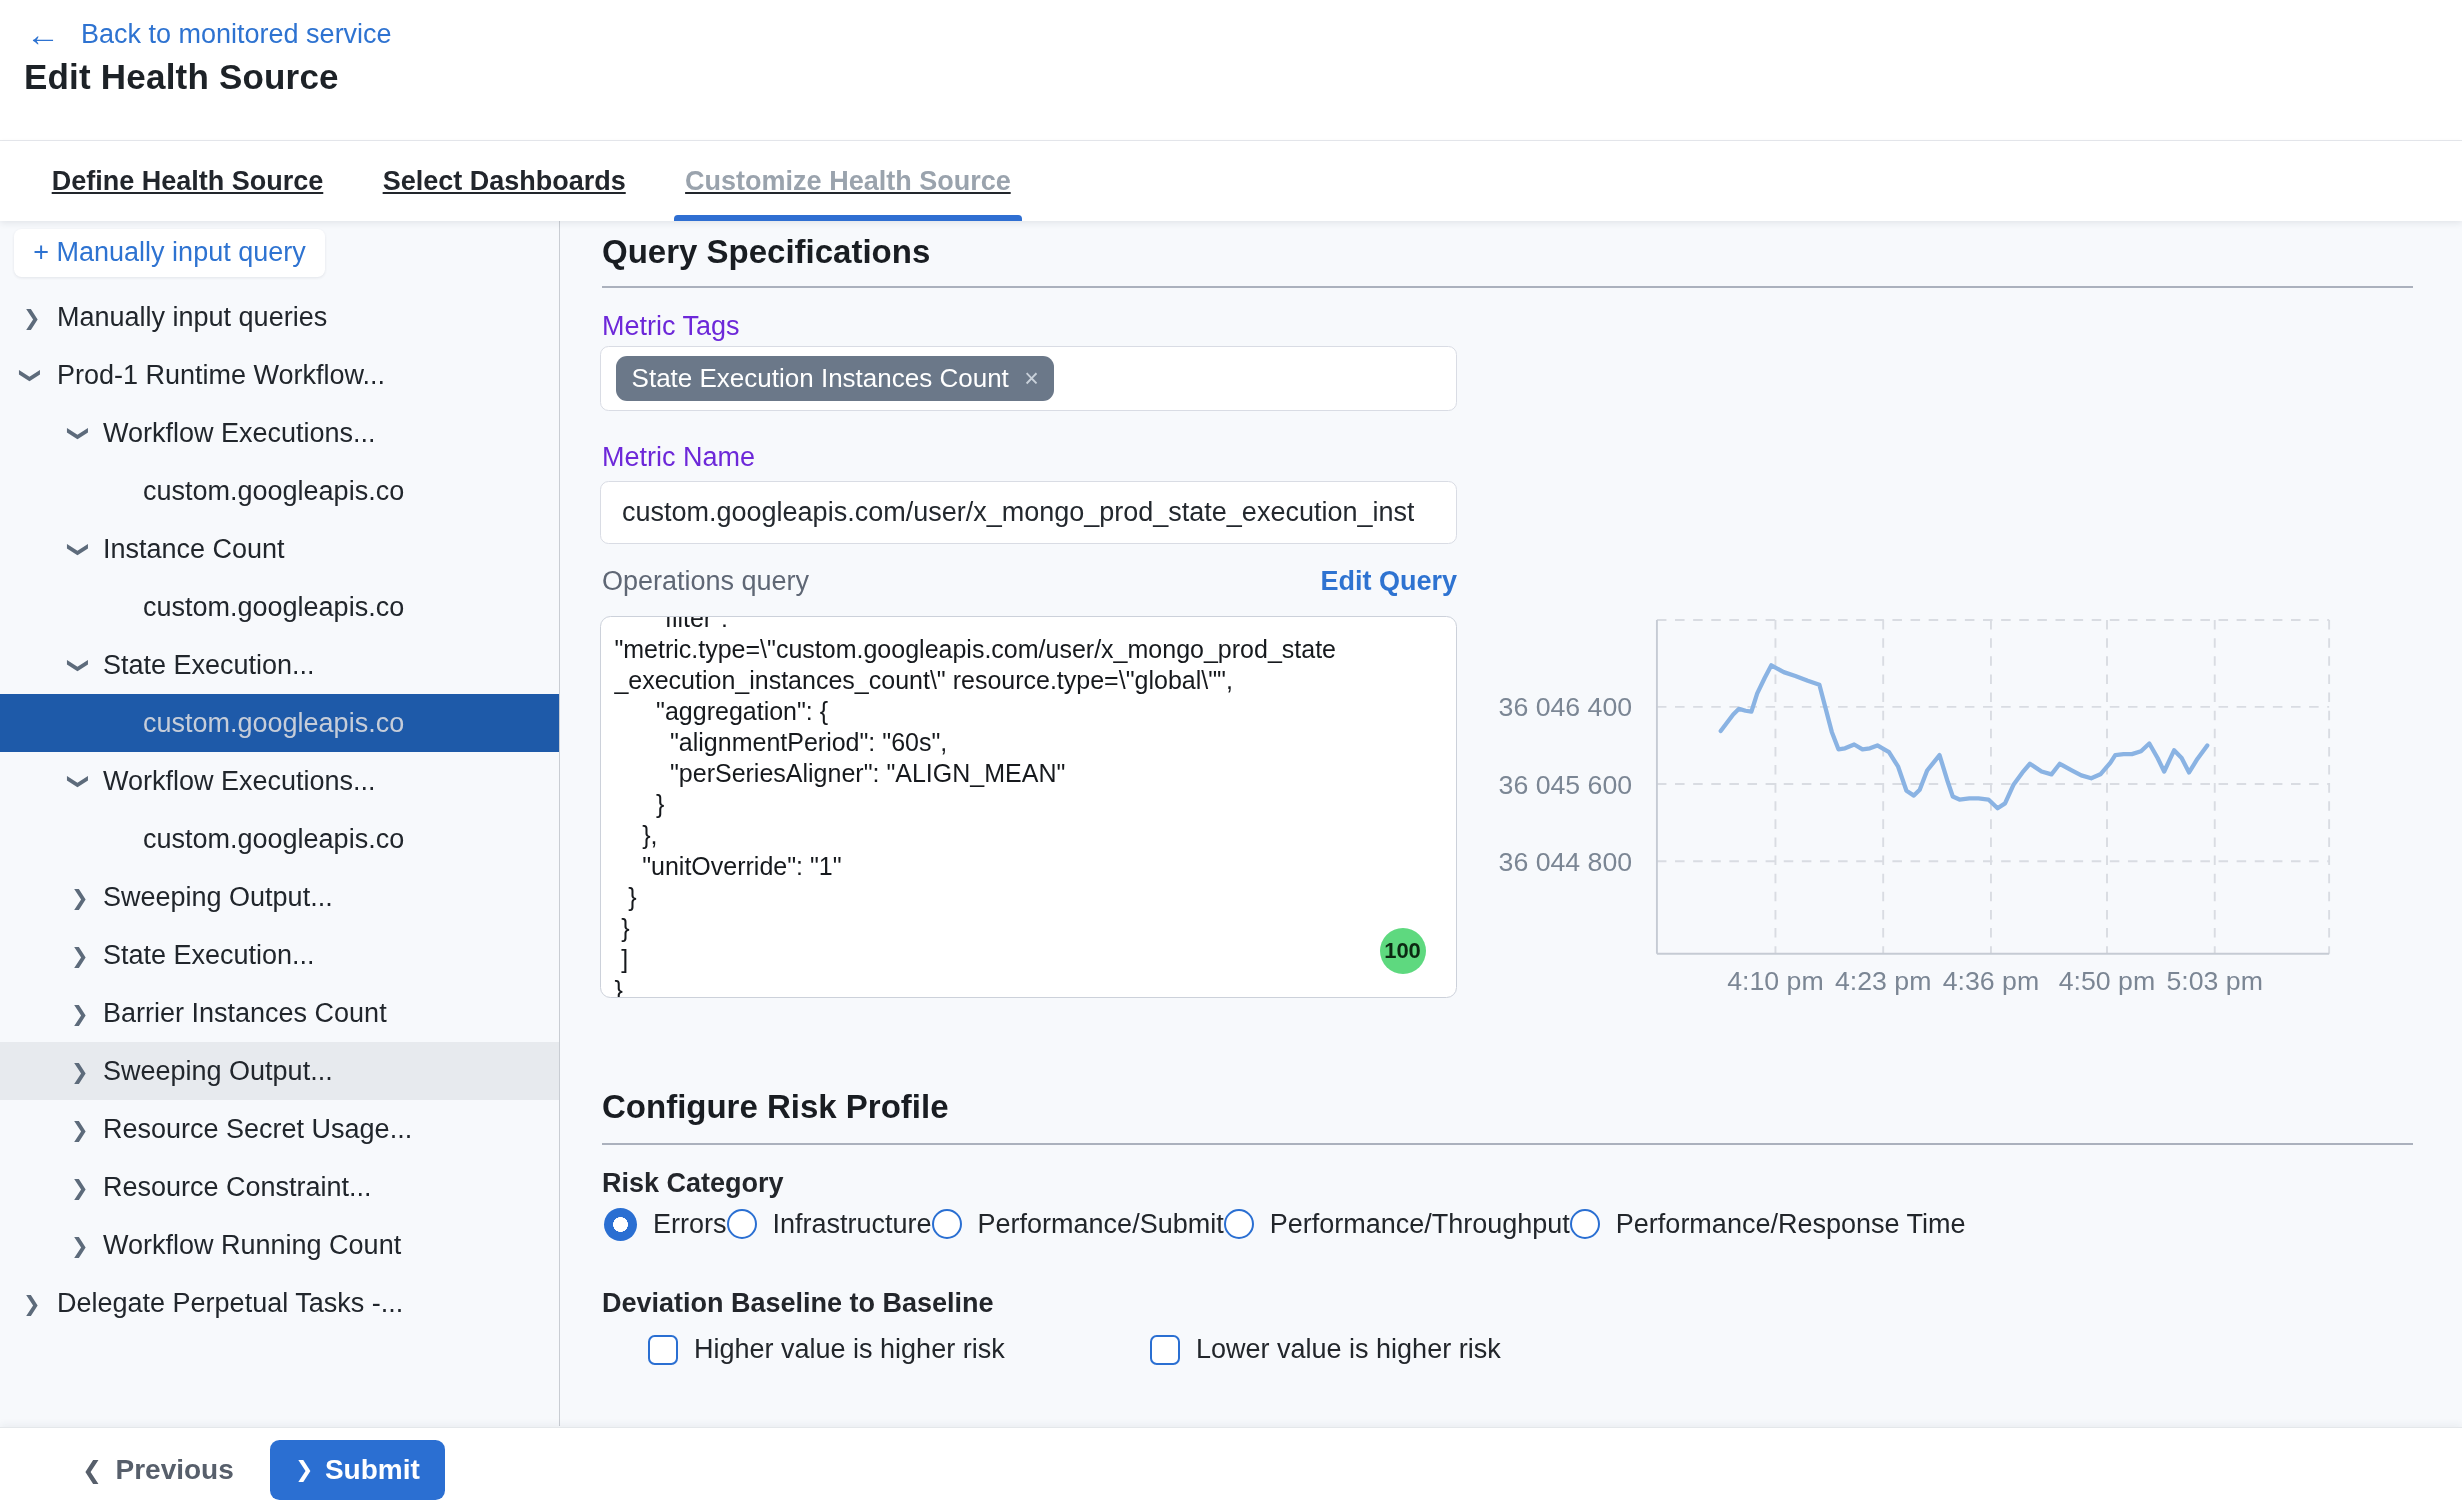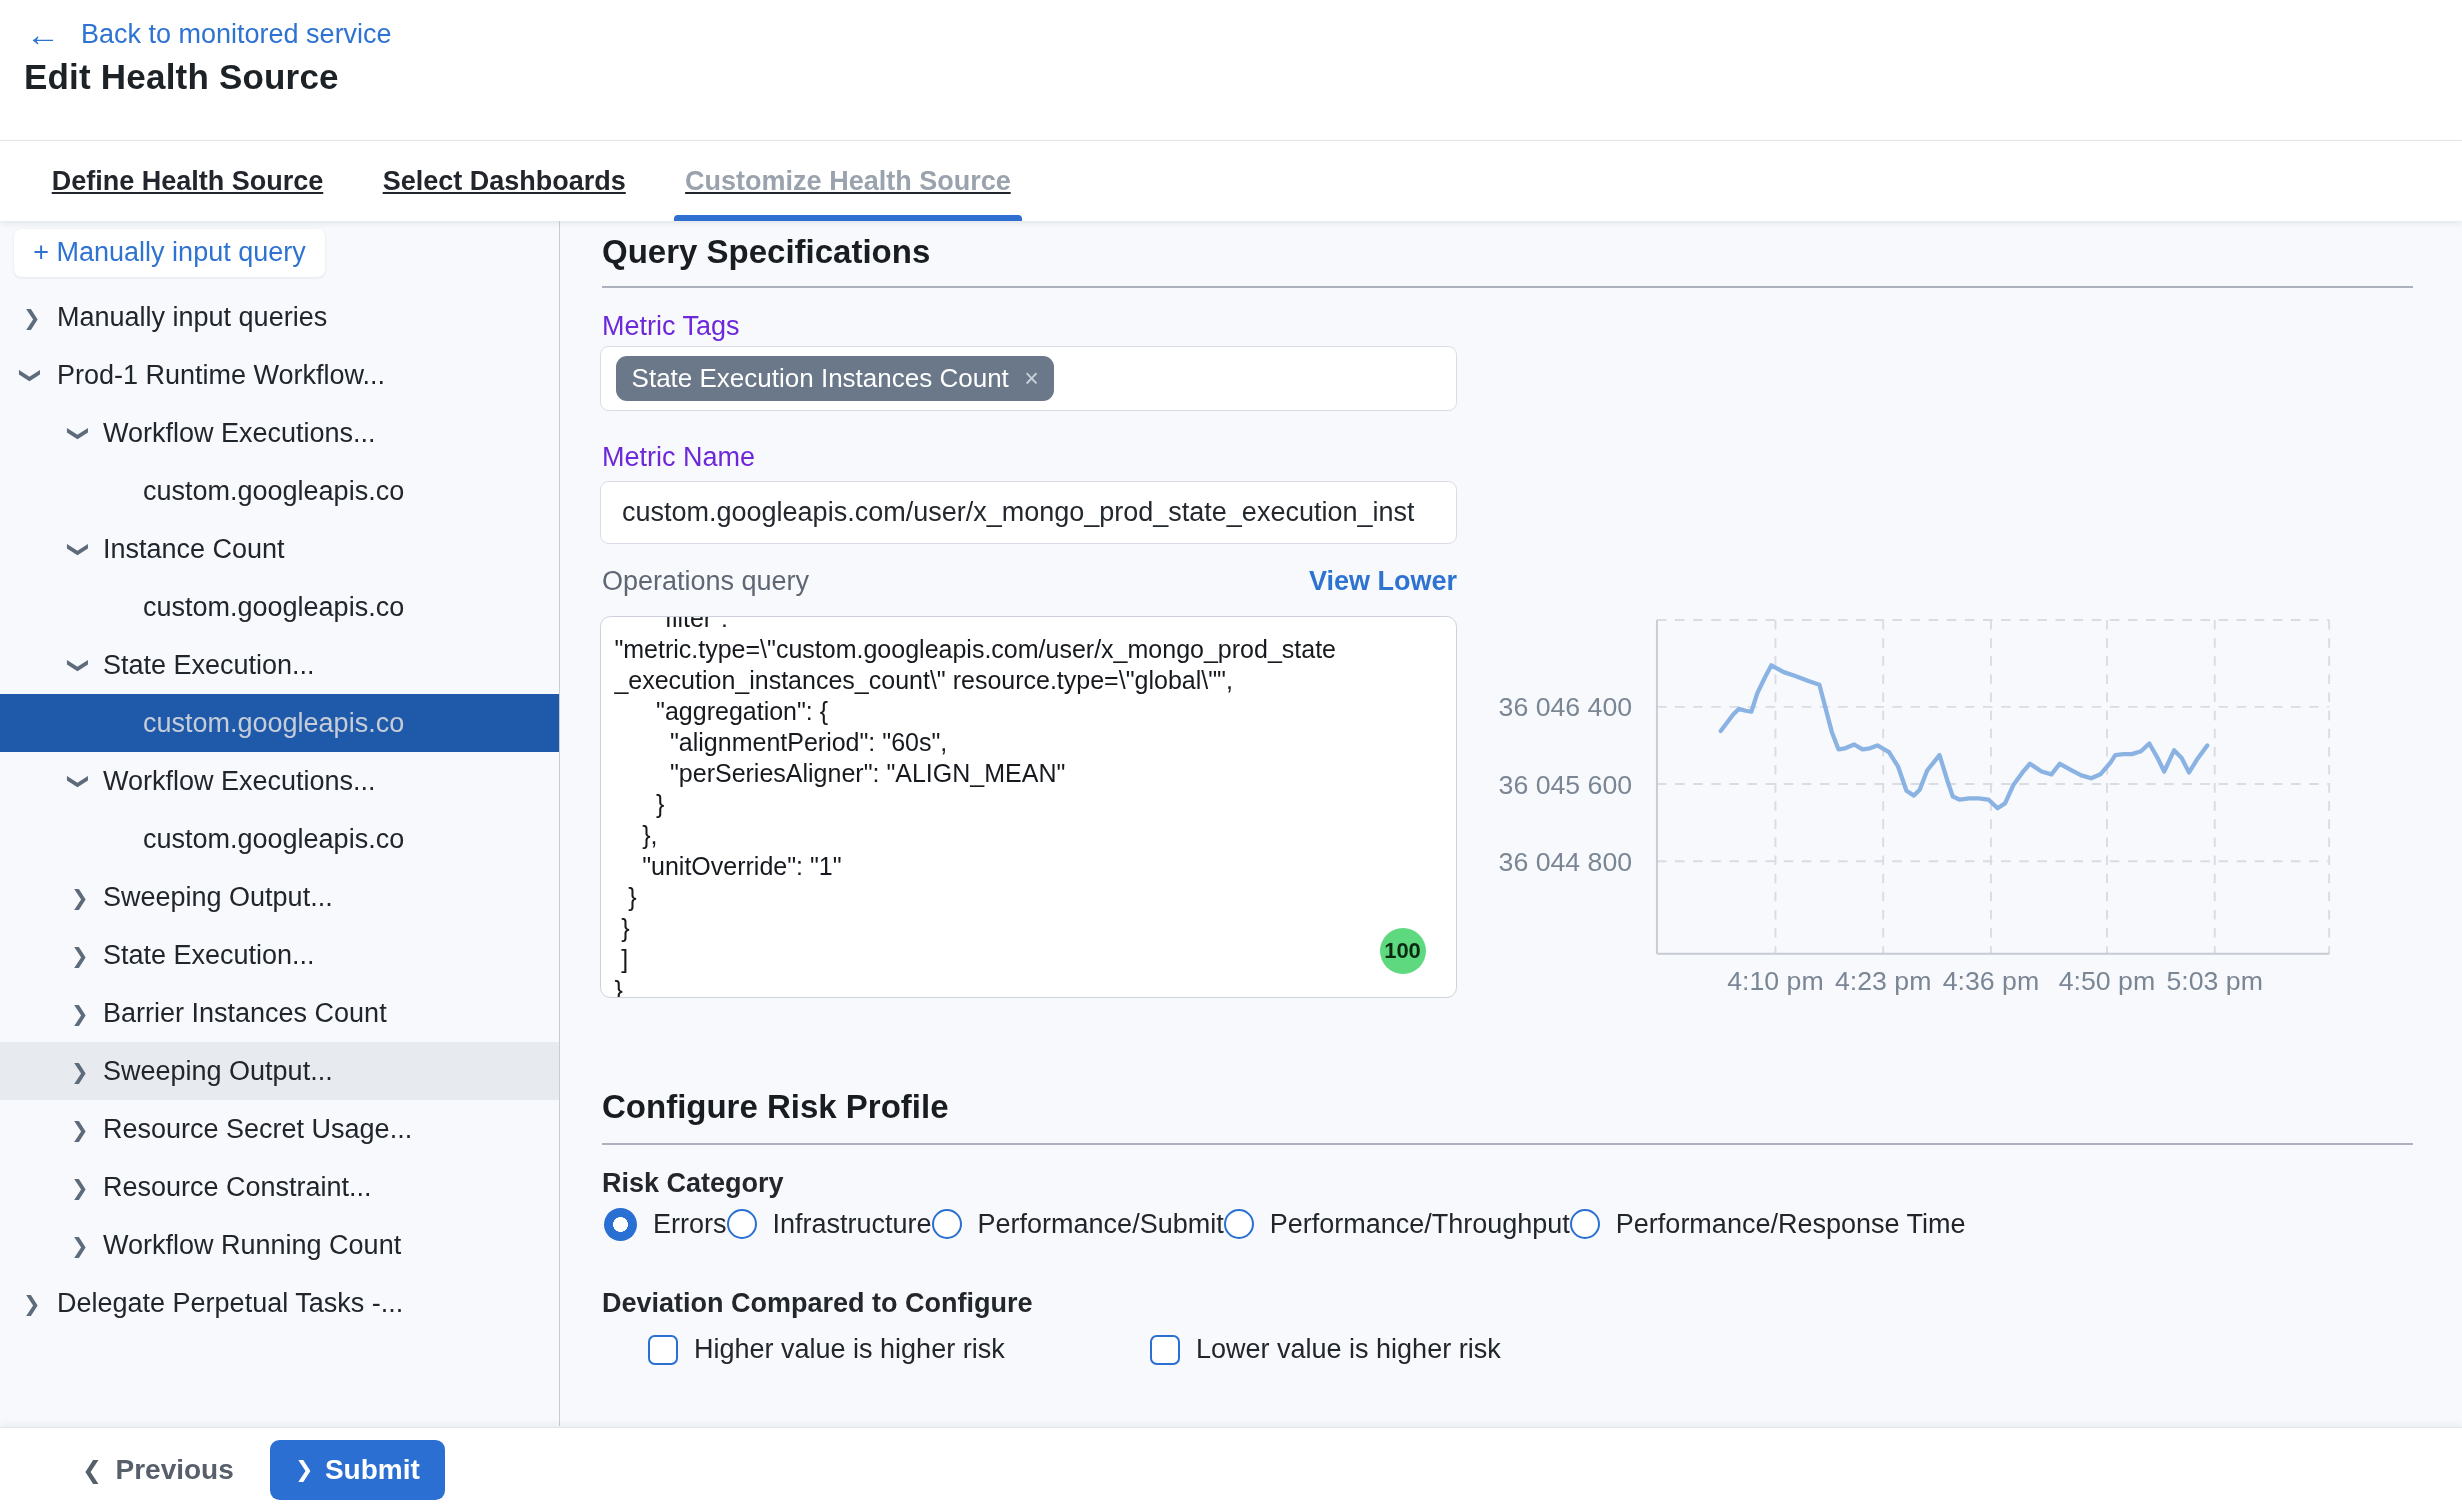--- a/index.html
+++ b/index.html
@@ -174,21 +174,21 @@
     </span>
   </div>
 
   <div class="field-label" style="top:221px">Metric Name</div>
   <div class="inputbox namebox">
     <span class="name-value">custom.googleapis.com/user/x_mongo_prod_state_execution_inst</span>
   </div>
 
   <div class="ops-row">
     <span class="ops-label">Operations query</span>
-    <span class="view-query">View Lower</span>
+    <span class="view-query">Edit Query</span>
   </div>
   <div class="querybox">
     <pre id="query-pre">      "filter":
 "metric.type=\"custom.googleapis.com/user/x_mongo_prod_state
 _execution_instances_count\" resource.type=\"global\"",
       "aggregation": {
         "alignmentPeriod": "60s",
         "perSeriesAligner": "ALIGN_MEAN"
       }
     },
@@ -246,21 +246,21 @@
       <div class="radio-item">
         <span class="radio-dot"></span>
         <span class="radio-label">Performance/Throughput</span>
       </div>
       <div class="radio-item">
         <span class="radio-dot"></span>
         <span class="radio-label">Performance/Response Time</span>
       </div>
     </div>
 
-  <div class="field-label" style="top:1067px; font-weight:600; color:#23262b;">Deviation Compared to Configure</div>
+  <div class="field-label" style="top:1067px; font-weight:600; color:#23262b;">Deviation Baseline to Baseline</div>
   <div class="check-group" style="left:86px" id="check-0">
       <span class="checkbox"></span>
       <span class="check-label">Higher value is higher risk</span>
     </div>
   <div class="check-group" style="left:588px" id="check-1">
       <span class="checkbox"></span>
       <span class="check-label">Lower value is higher risk</span>
     </div>
 </main>
 

